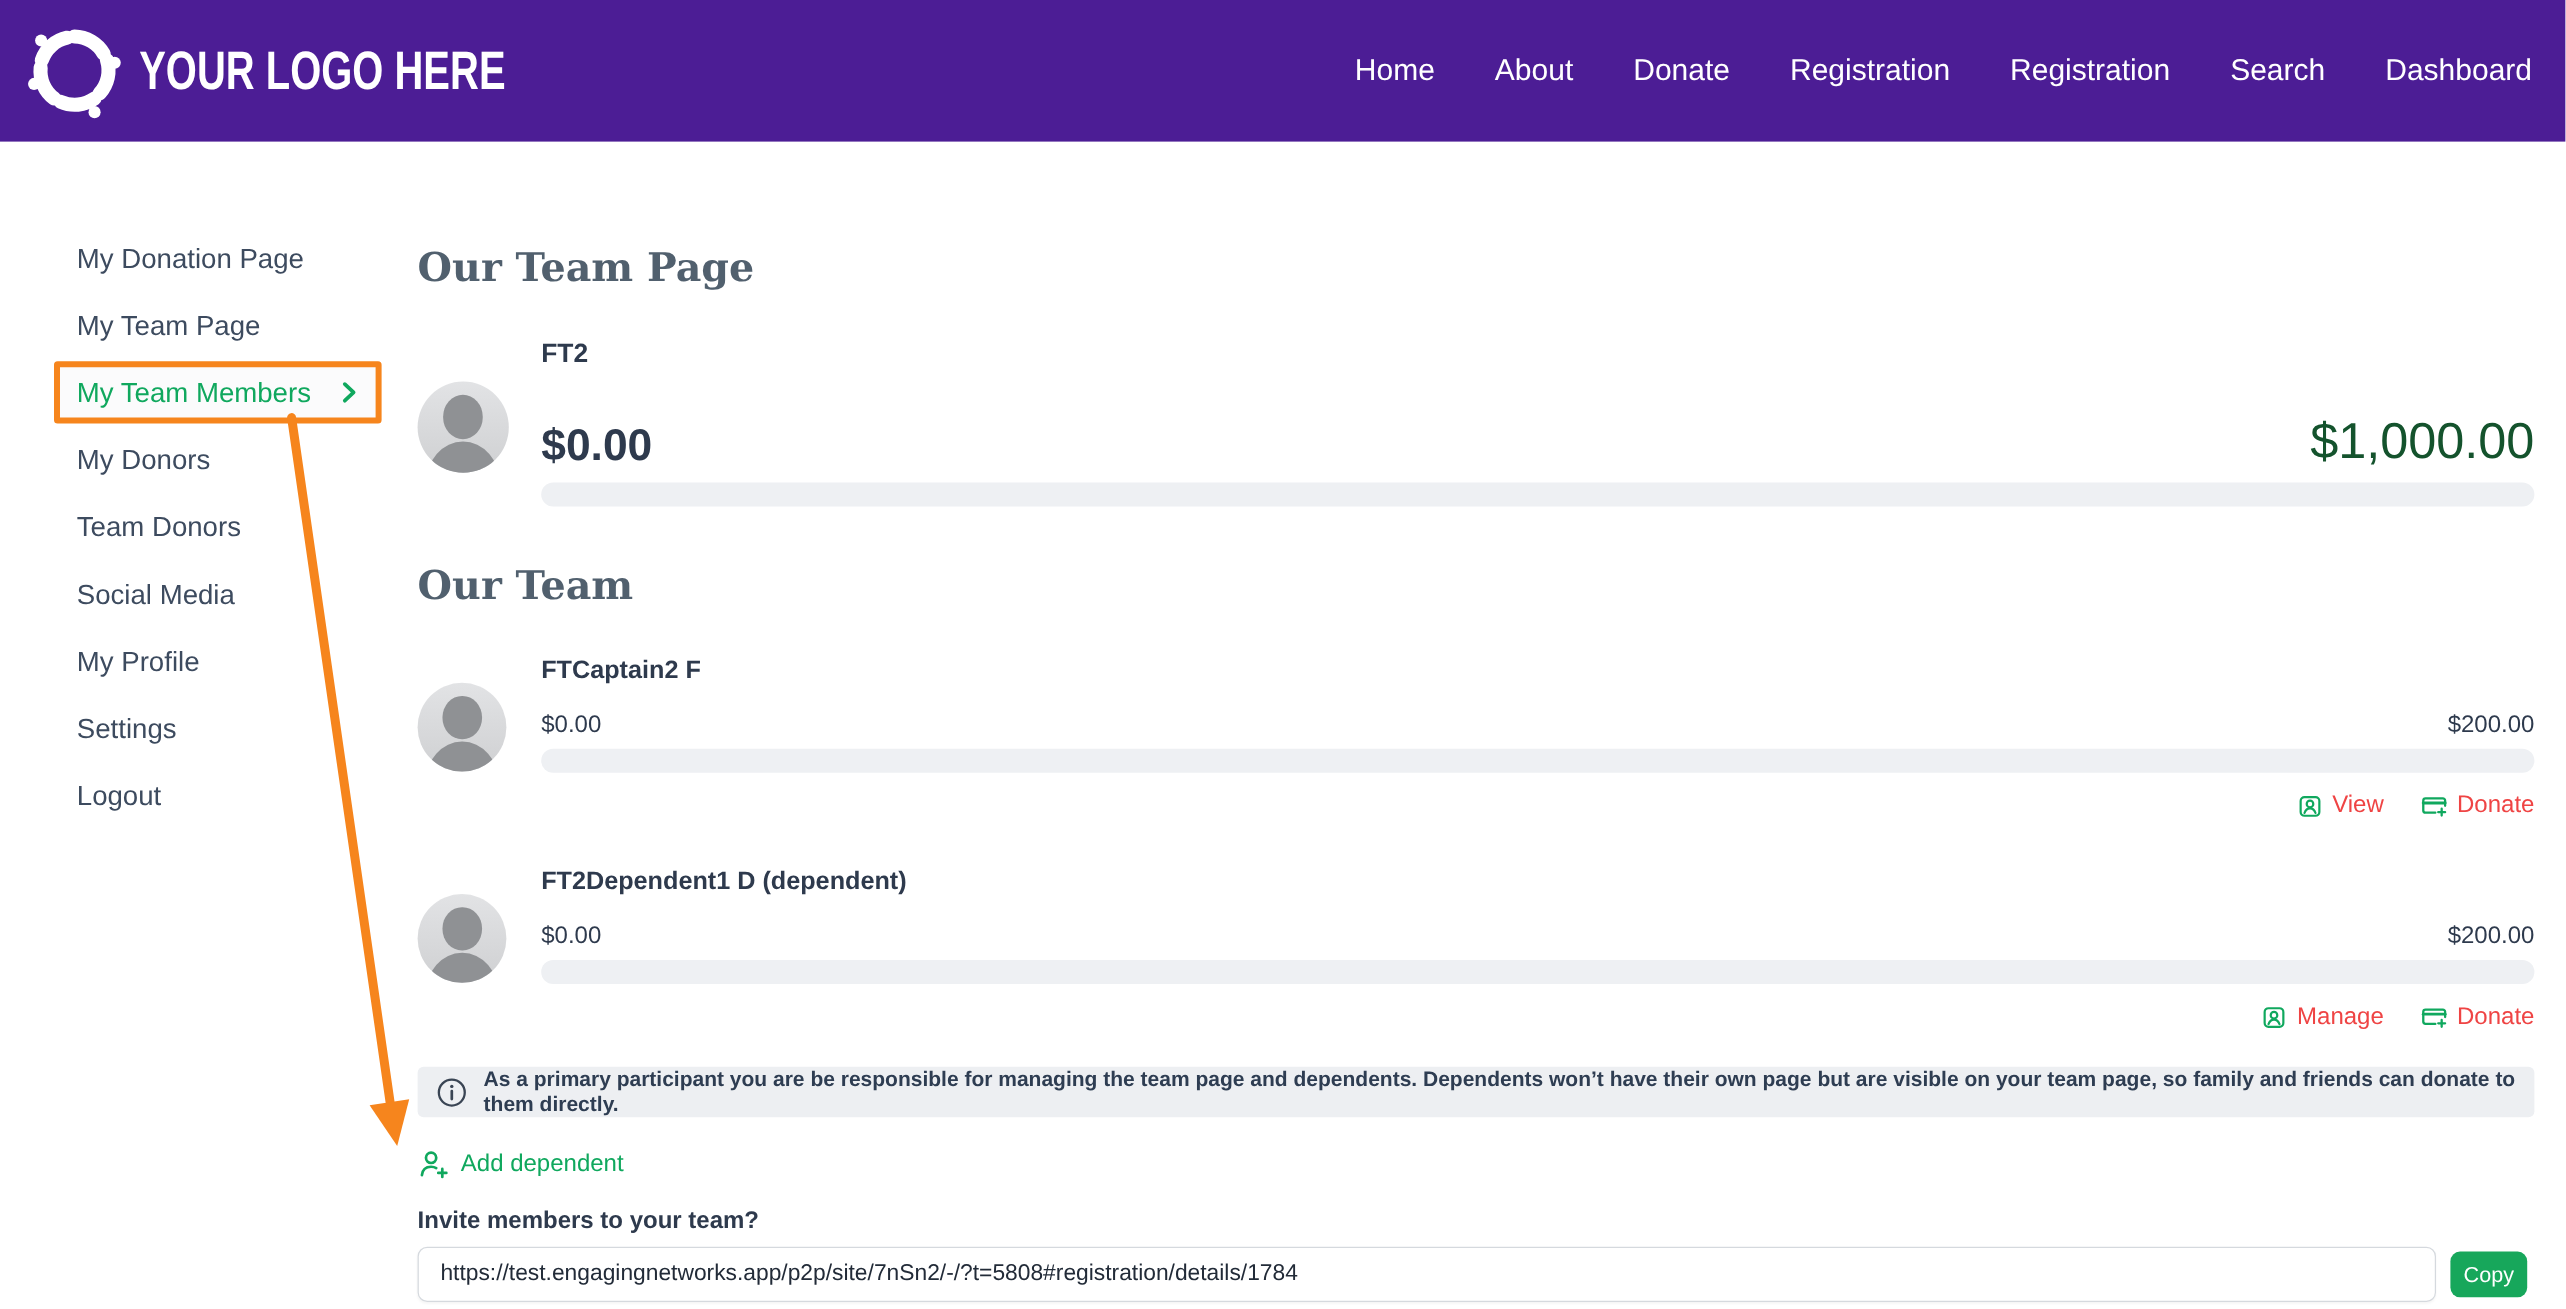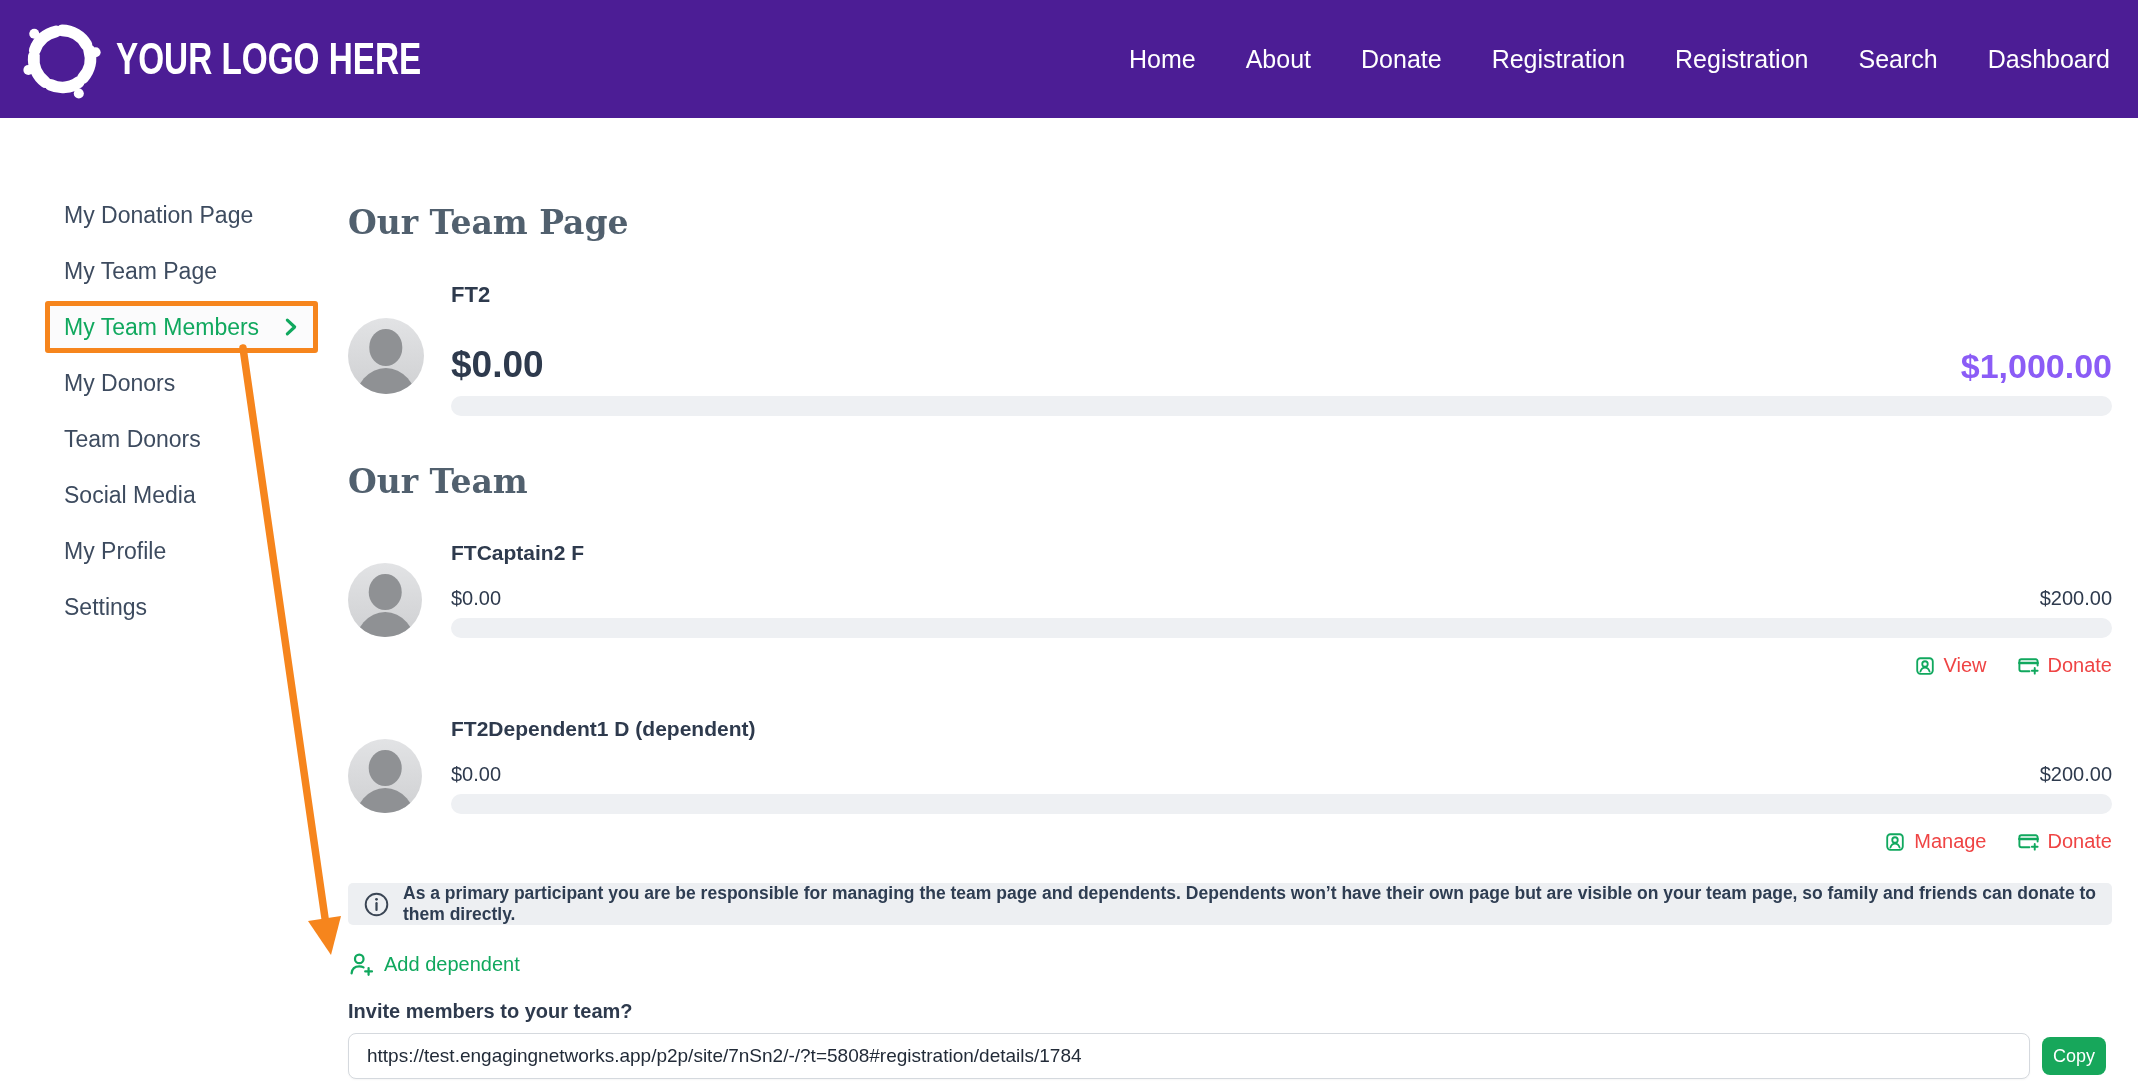--- a/index.html
+++ b/index.html
@@ -72,21 +72,21 @@
     border-radius: 50% 50% 0 0 / 90% 90% 0 0;
   }
 
   
   .hero { display: flex; margin-top: 40px; }
   .hero .avatar { margin-top: 36px; }
   .hero-main { flex: 1; margin-left: 27px; }
   .hero-name { font-size: 22px; font-weight: 700; color: #2E3A4D; }
   .hero-amounts { display: flex; justify-content: space-between; align-items: flex-end; margin-top: 36px; }
   .hero-raised { font-size: 37px; font-weight: 800; color: #2E3A4D; }
-  .hero-goal { font-size: 34px; font-weight: 700; color: #8b5cf6; }
+  .hero-goal { font-size: 42px; font-weight: 400; color: #14532d; }
   .track { height: 20px; background: #EEF0F3; border-radius: 10px; margin-top: 10px; overflow: hidden; }
   .track .fill { height: 100%; background: #10A85E; border-radius: 10px; }
 
   .team-title { margin-top: 46px; }
 
   
   .member { display: flex; margin-top: 40px; }
   .member .avatar { width: 74px; height: 74px; margin-top: 22px; }
   .member-main { flex: 1; margin-left: 29px; }
   .member-name { font-size: 21px; font-weight: 700; color: #2E3A4D; }
@@ -175,20 +175,21 @@
             <path d="M8 4.5l8 7.5-8 7.5" stroke="#10A85E" stroke-width="3.4" fill="none" stroke-linecap="round" stroke-linejoin="round"></path>
           </svg>
         </a>
       </div>
     </div>
     <a class="side-item">My Donors</a>
     <a class="side-item">Team Donors</a>
     <a class="side-item">Social Media</a>
     <a class="side-item">My Profile</a>
     <a class="side-item">Settings</a>
+    <a class="side-item">Logout</a>
   </aside>
 
   <main class="content">
 
     <h1 class="section-title">Our Team Page</h1>
 
     <section class="hero">
       <div class="avatar">
         <div class="head"></div>
           <div class="shoulders"></div>

